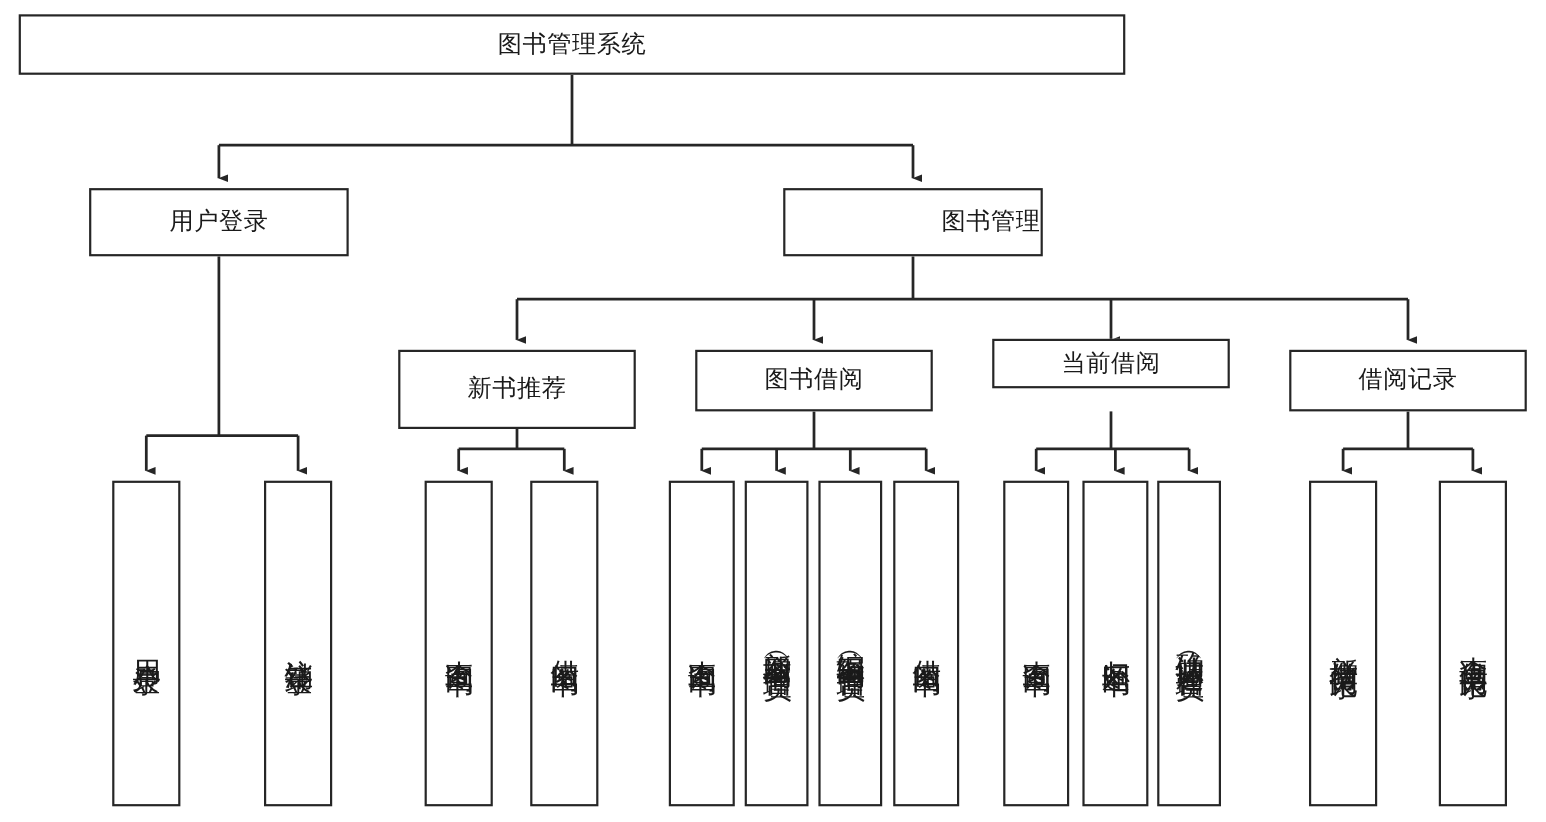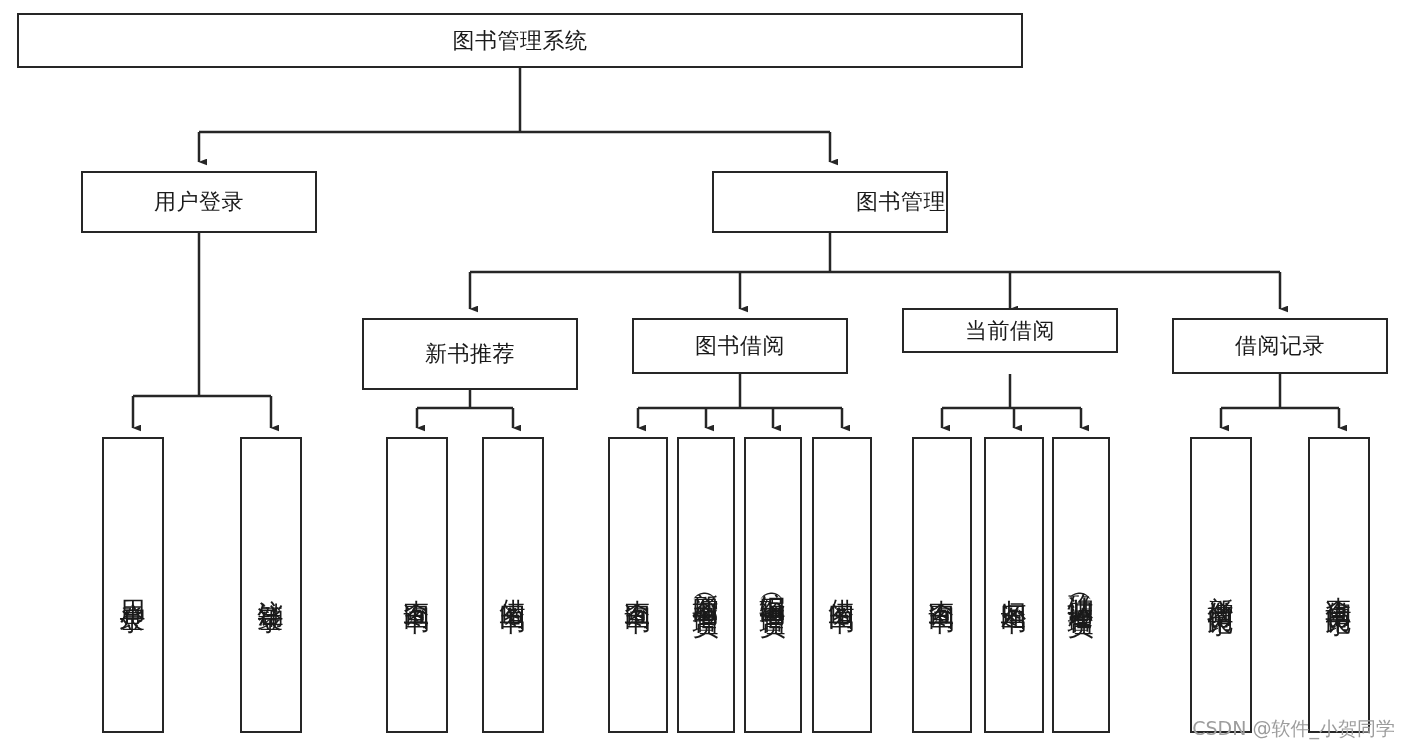--- a/index.html
+++ b/index.html
@@ -176,15 +176,14 @@
         <div class="node-label">确认归还（管理员）</div>
       </div>
       <div class="node-box vertical" style="left: 1190px; top: 437px; width: 62px; height: 296px;">
         <div class="node-label">新增借阅记录</div>
       </div>
       <div class="node-box vertical" style="left: 1308px; top: 437px; width: 62px; height: 296px;">
         <div class="node-label">查询借阅记录</div>
       </div>
     </div>
 
-  <div id="watermark">CSDN @软件_小贺同学</div>
 
 </div>
 
 </body></html>

